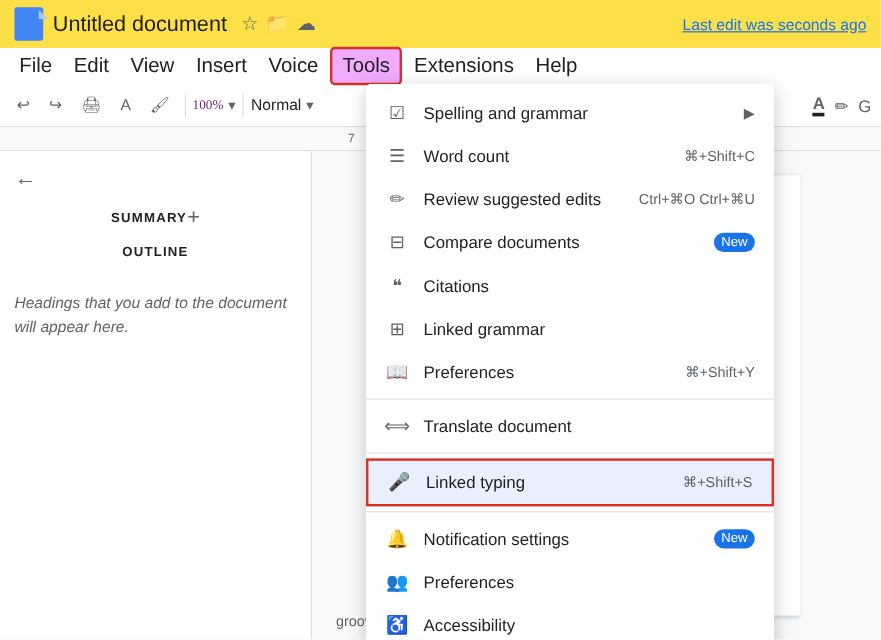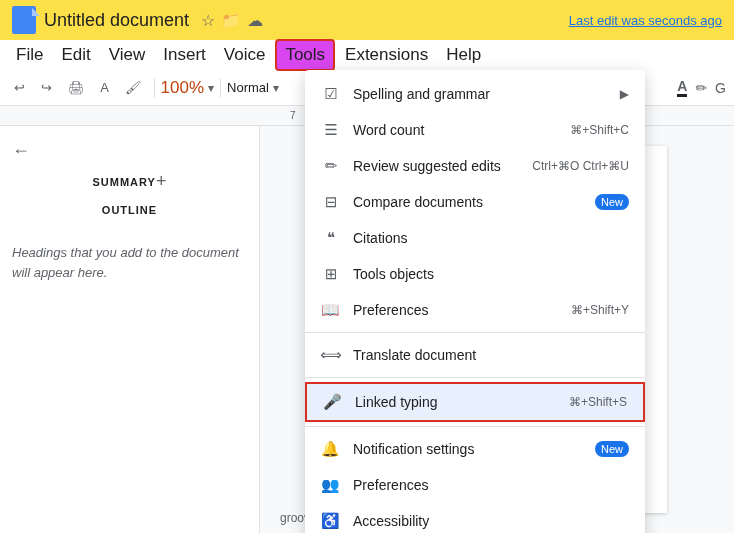--- a/index.html
+++ b/index.html
@@ -69,21 +69,21 @@
       gap: 2px;
     }
     .menu-item {
       padding: 4px 8px;
       font-size: 17px;
       color: #202124;
       cursor: pointer;
       border-radius: 4px;
     }
     .menu-item.active {
-      background: #d946ef;
+      background: #f0abfc;
       border: 2px solid #d93025;
       color: #202124;
       font-weight: 500;
       text-align: right;
     }
 
     
     .toolbar {
       display: flex;
       align-items: center;
@@ -102,25 +102,26 @@
       border: none;
       background: none;
     }
     .toolbar-separator {
       width: 1px;
       height: 20px;
       background: #e0e0e0;
       margin: 0 2px;
     }
     .zoom-select {
-      font-size: 17px;
+      font-size: 11px;
       border: none;
       background: none;
-      color: #c2410c;
-      cursor: pointer;
+      color: #701a75;
+      cursor: pointer;
+      font-family: Liberation Serif, serif;
     }
     .normal-select {
       font-size: 13px;
       border: none;
       background: none;
       color: #202124;
       cursor: pointer;
     }
     .toolbar-right {
       margin-left: auto;
@@ -408,21 +409,21 @@
     <span class="badge-new">New</span>
   </div>
 
   <div class="dropdown-item">
     <span class="dropdown-item-icon">❝</span>
     <span class="dropdown-item-label">Citations</span>
   </div>
 
   <div class="dropdown-item">
     <span class="dropdown-item-icon">⊞</span>
-    <span class="dropdown-item-label">Tools objects</span>
+    <span class="dropdown-item-label">Linked grammar</span>
   </div>
 
   <div class="dropdown-item">
     <span class="dropdown-item-icon">📖</span>
     <span class="dropdown-item-label">Preferences</span>
     <span class="dropdown-item-shortcut">⌘+Shift+Y</span>
   </div>
   <div class="dropdown-separator"></div>
 
   <div class="dropdown-item">

